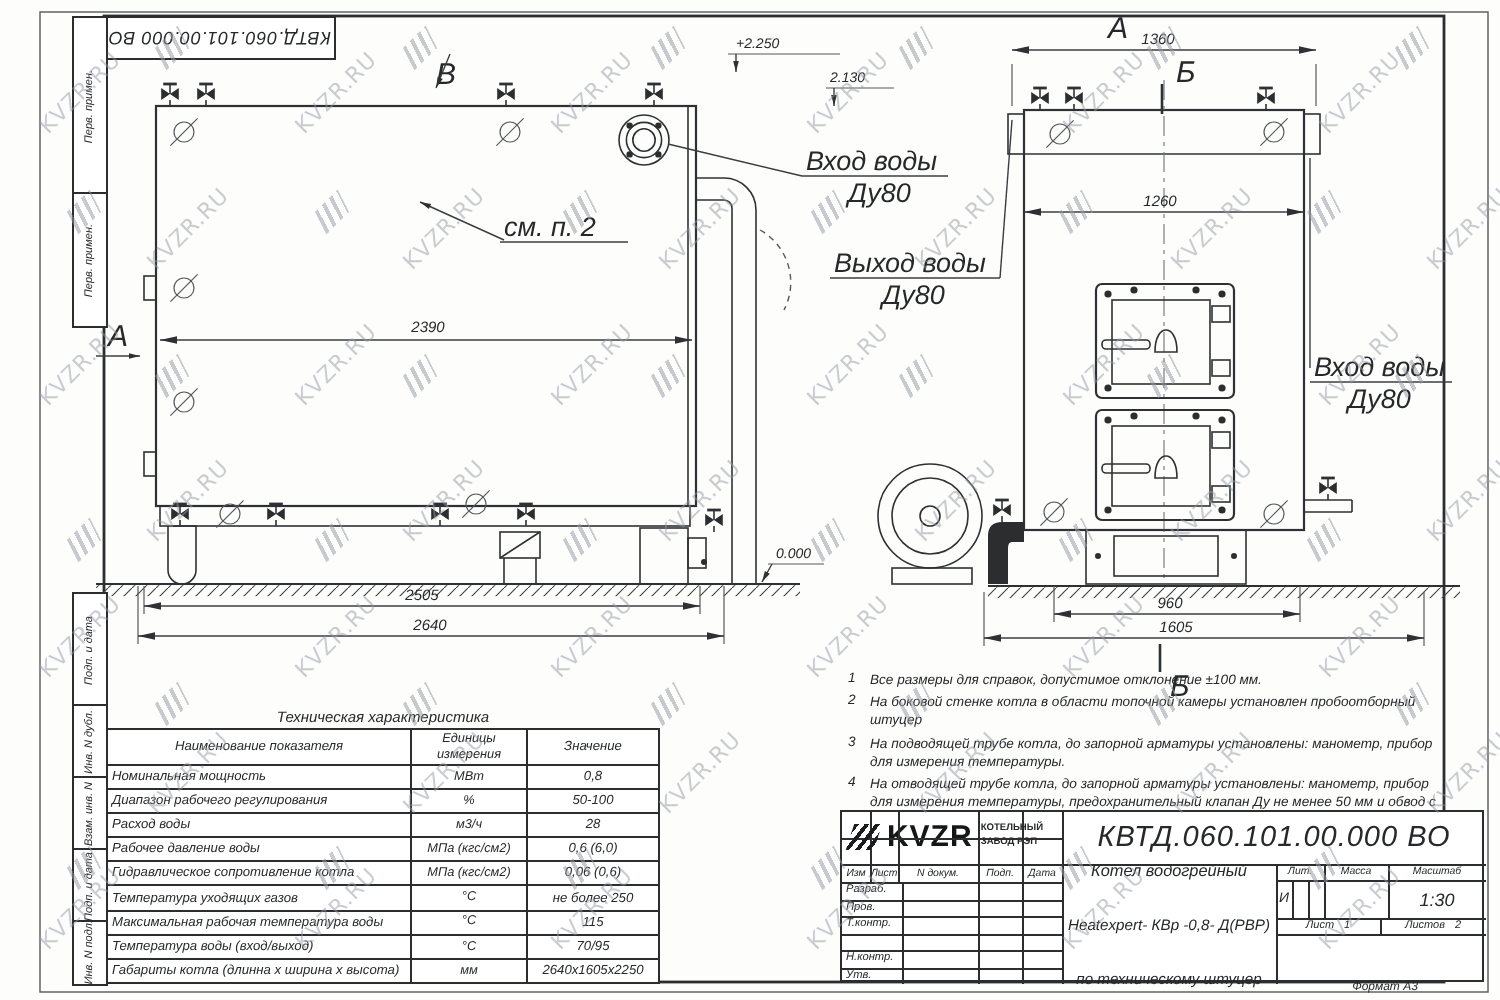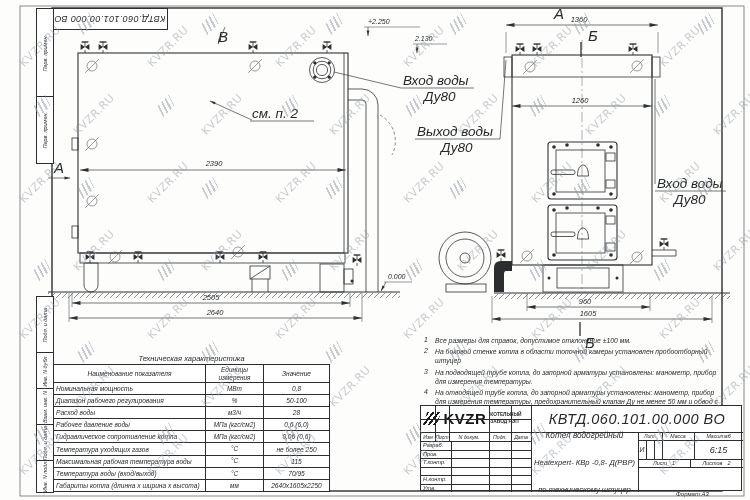--- a/index.html
+++ b/index.html
@@ -459,21 +459,21 @@
   <div class="txt ttl">
     <span class="l1">Котел водогрейный</span>
     <span class="l2">Heatexpert- КВр -0,8- Д(РВР)</span>
     <span class="l3">по техническому штуцер</span>
   </div>
 
   <div class="txt" style="left:217px;top:26px;width:24px;height:8px;">Лит.</div>
   <div class="txt" style="left:241px;top:26px;width:32px;height:8px;">Масса</div>
   <div class="txt" style="left:273px;top:26px;width:49px;height:8px;">Масштаб</div>
   <div class="txt" style="left:217px;top:34px;width:8px;height:19px;font:italic 7px 'Liberation Sans',sans-serif;">И</div>
-  <div class="txt" style="left:273px;top:34px;width:49px;height:19px;font:italic 9px 'Liberation Sans',sans-serif;">6:15</div>
+  <div class="txt" style="left:273px;top:34px;width:49px;height:19px;font:italic 9px 'Liberation Sans',sans-serif;">1:30</div>
 
   <div class="txt" style="left:217px;top:53px;width:52px;height:8px;gap:5px;font:italic 5.5px 'Liberation Sans',sans-serif;">
     <span>Лист</span>
       <span>1</span>
   </div>
   <div class="txt" style="left:269px;top:53px;width:53px;height:8px;gap:5px;font:italic 5.5px 'Liberation Sans',sans-serif;">
     <span>Листов</span>
       <span>2</span>
   </div>
 

